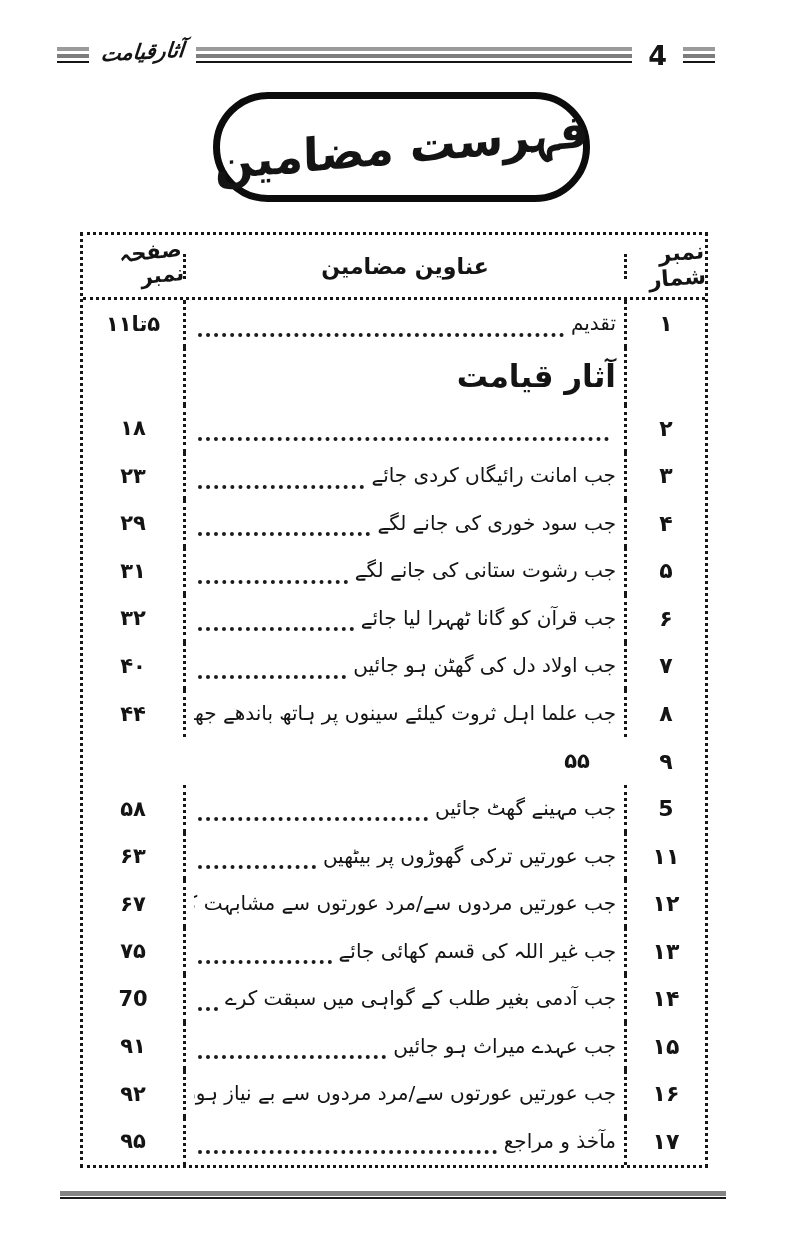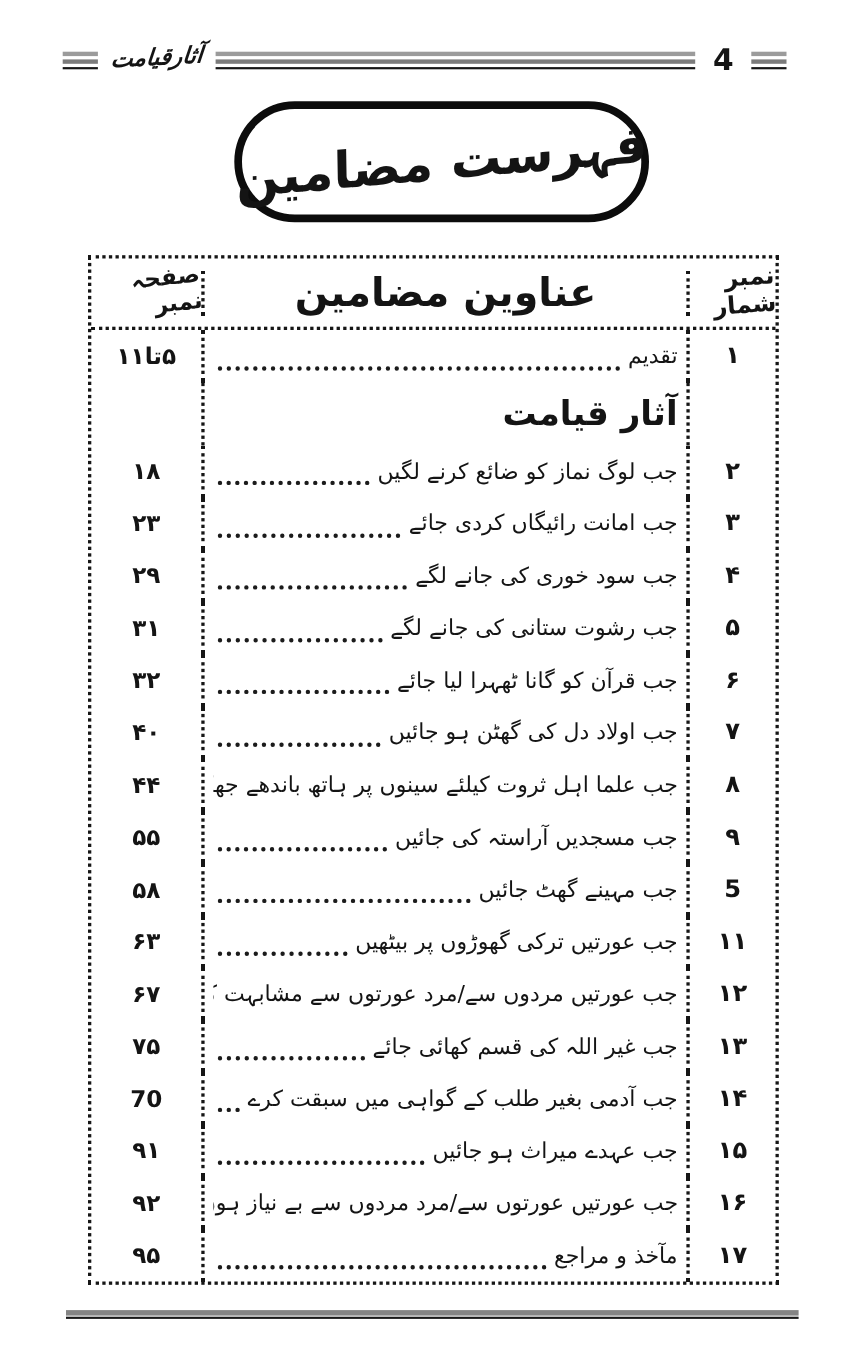--- a/index.html
+++ b/index.html
@@ -45,21 +45,21 @@
   }
   .toc-header{
     display:flex;height:62px;flex:0 0 62px;border-bottom:3px dotted #161616;
     font-weight:bold;align-items:center;
   }
   .cell{box-sizing:border-box;display:flex;align-items:center;justify-content:center;}
   .cell-serial{width:78px;flex:0 0 78px;}
   .cell-title{flex:1 1 auto;border-right:3px dotted #161616;border-left:3px dotted #161616;min-width:0;}
   .cell-page{width:100px;flex:0 0 100px;}
   .toc-header .cell-serial{font-size:22px;transform:rotate(-4deg);}
-  .toc-header .cell-title{font-size:36px;}
+  .toc-header .cell-title{font-size:22px;}
   .toc-header .cell-page{font-size:21px;transform:rotate(-6deg);}
   .toc-body{flex:1 1 auto;display:flex;flex-direction:column;}
   .row{display:flex;flex:1 1 0;min-height:0;}
   .row.heading{flex:1.2 1 0;}
   .row .cell-serial{font-size:22px;font-weight:bold;}
   .row .cell-page{font-size:21px;font-weight:bold;}
   .row .cell-title{justify-content:flex-start;padding:0 8px;}
   .entry-text{
     font-size:20px;font-weight:500;white-space:nowrap;line-height:1.25;
     overflow:hidden;text-overflow:clip;
@@ -126,21 +126,20 @@
         <div class="cell cell-title heading-cell">
           <span class="heading-text">آثار قیامت</span>
         </div>
         <div class="cell cell-page"></div>
       </div>
       <div class="row entry">
         <div class="cell cell-serial">
           <span>۲</span>
         </div>
         <div class="cell cell-title">
-          <span class="entry-text">جب لوگ نماز کو ضائع کرنے لگیں</span>
           <span class="leader"></span>
         </div>
         <div class="cell cell-page">
           <span>۱۸</span>
         </div>
       </div>
       <div class="row entry">
         <div class="cell cell-serial">
           <span>۳</span>
         </div>
@@ -207,24 +206,20 @@
         <div class="cell cell-title">
           <span class="entry-text">جب علما اہل ثروت کیلئے سینوں پر ہاتھ باندھے جھکیں.</span>
         </div>
         <div class="cell cell-page">
           <span>۴۴</span>
         </div>
       </div>
       <div class="row entry">
         <div class="cell cell-serial">
           <span>۹</span>
-        </div>
-        <div class="cell cell-title">
-          <span class="entry-text">جب مسجدیں آراستہ کی جائیں</span>
-          <span class="leader"></span>
         </div>
         <div class="cell cell-page">
           <span>۵۵</span>
         </div>
       </div>
       <div class="row entry">
         <div class="cell cell-serial">
           <span>5</span>
         </div>
         <div class="cell cell-title">

